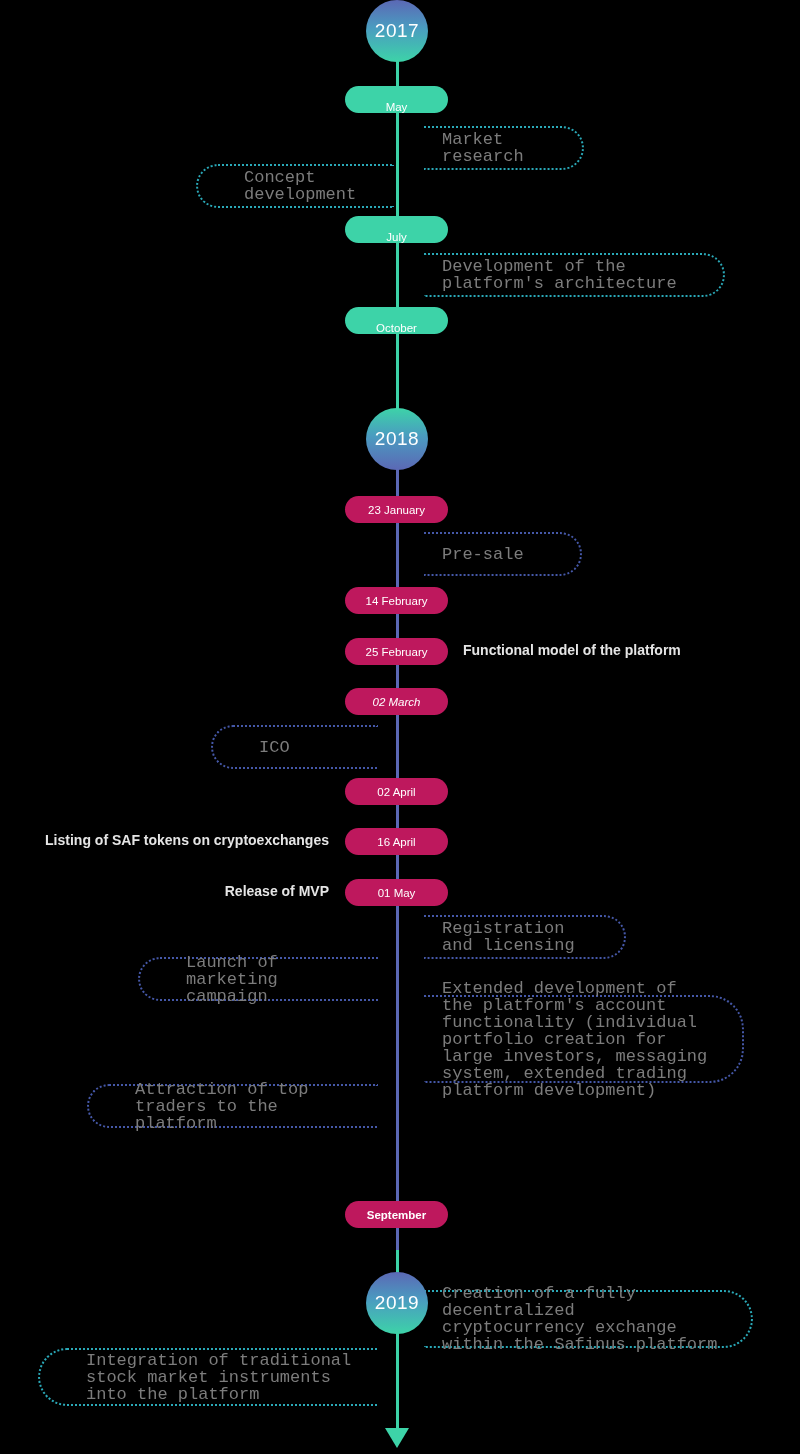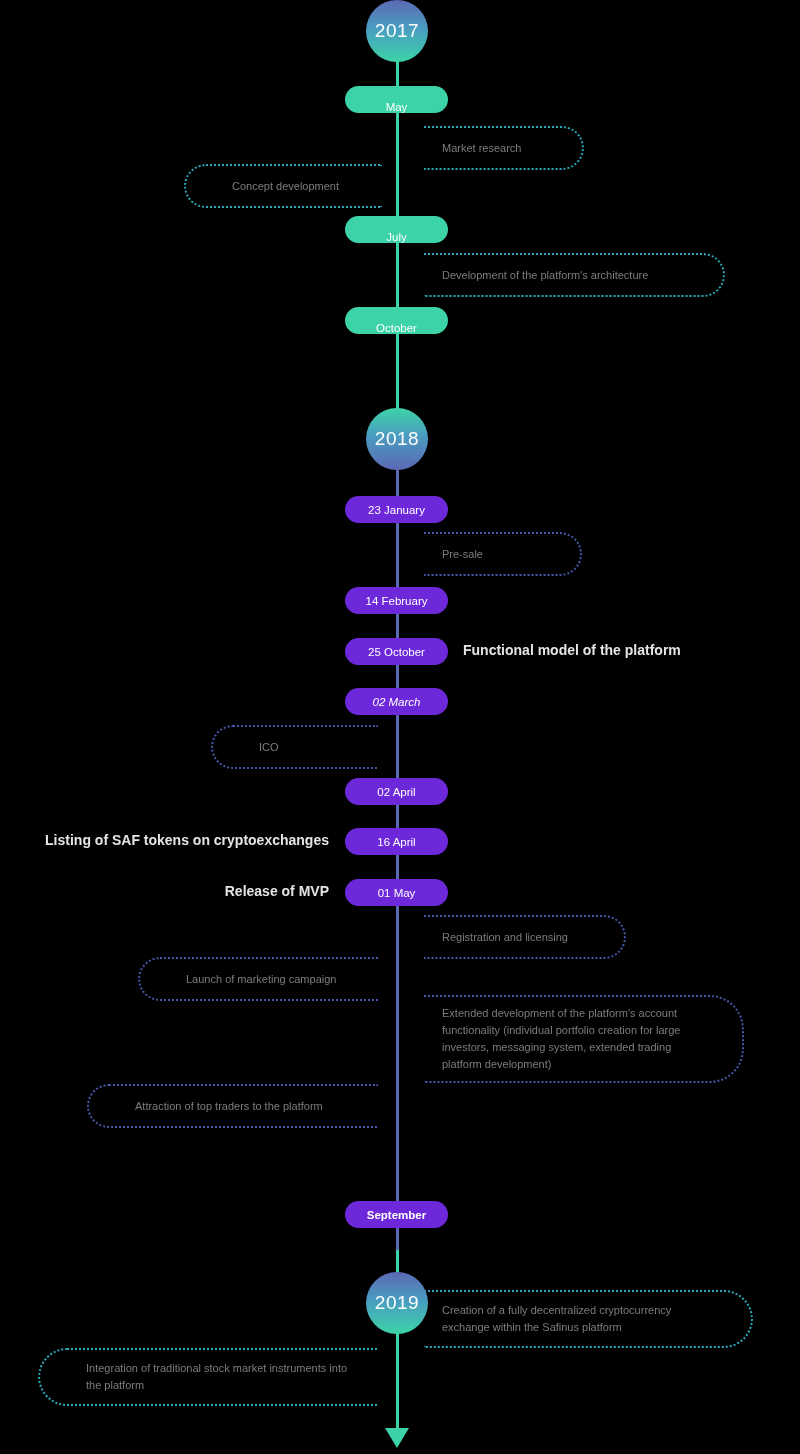--- a/index.html
+++ b/index.html
@@ -63,37 +63,38 @@
     height: 27px;
     border-radius: 14px;
     display: flex;
     align-items: center;
     justify-content: center;
     color: #ffffff;
     font-size: 11.5px;
     z-index: 4;
   }
   .pill-green { background: #3dd3a8; align-items: flex-end; }
-  .pill-blue  { background: #6d28d9; }
+  .pill-blue  { background: #be185d; }
 
   
   .note {
     position: absolute;
     display: flex;
     align-items: center;
     z-index: 3;
     border-style: dotted;
     border-width: 2px;
     background: transparent;
   }
   .note span {
     color: #7c7c7c;
-    font-size: 11px;
+    font-size: 17px;
     line-height: 17px;
     display: block;
+    font-family: Liberation Mono, monospace;
   }
   
   .note-right {
     border-left: none;
     border-top-right-radius: 34px;
     border-bottom-right-radius: 34px;
     padding-left: 18px;
     padding-right: 30px;
   }
   
@@ -134,21 +135,21 @@
   </div>
 
   <div class="pill pill-green" style="left:345px; top:86px; width:103px;">
     <span>May</span>
   </div>
 
   <div class="note note-right b-teal" style="left:424px; top:126px; width:160px; height:44px;">
     <span>Market research</span>
   </div>
 
-  <div class="note note-left b-teal" style="left:184px; top:164px; width:198px; height:44px;">
+  <div class="note note-left b-teal" style="left:196px; top:164px; width:198px; height:44px;">
     <span>Concept development</span>
   </div>
 
   <div class="pill pill-green" style="left:345px; top:216px; width:103px;">
     <span>July</span>
   </div>
 
   <div class="note note-right b-teal" style="left:424px; top:253px; width:301px; height:44px;">
     <span>Development of the platform's architecture</span>
   </div>
@@ -168,21 +169,21 @@
 
   <div class="note note-right b-blue" style="left:424px; top:532px; width:158px; height:44px;">
     <span>Pre-sale</span>
   </div>
 
   <div class="pill pill-blue" style="left:345px; top:587px; width:103px;">
     <span>14 February</span>
   </div>
 
   <div class="pill pill-blue" style="left:345px; top:638px; width:103px;">
-    <span>25 October</span>
+    <span>25 February</span>
   </div>
 
   <div class="strong-label strong-right" style="left:463px; top:642px;">
     <span>Functional model of the platform</span>
   </div>
 
   <div class="pill pill-blue" style="left:345px; top:688px; width:103px;font-style:italic;">
     <span>02 March</span>
   </div>
 

